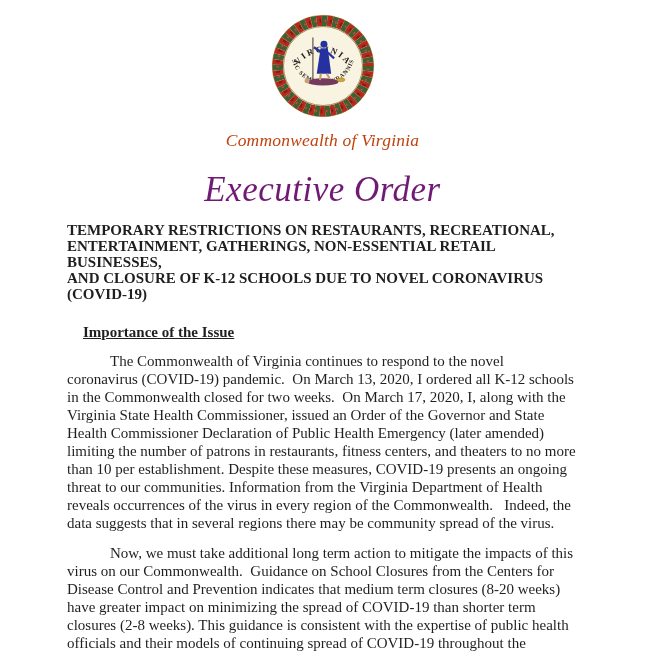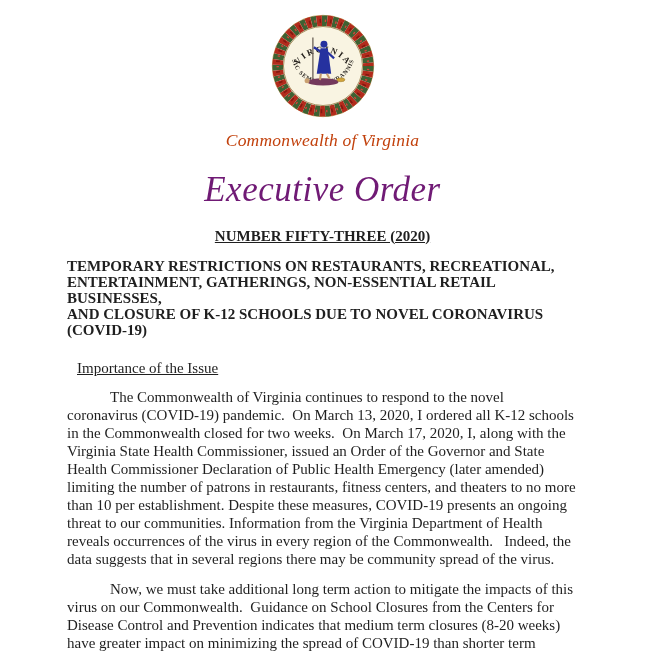--- a/index.html
+++ b/index.html
@@ -51,24 +51,24 @@
     margin: 20px 0 0 0;
     text-decoration: underline;
   }
   .title {
     font-weight: bold;
     font-size: 15px;
     line-height: 16.2px;
     margin: 14px 0 0 0;
   }
   .section-heading {
-    font-weight: normal;
+    font-weight: bold;
     font-size: 15px;
     line-height: 16.2px;
-    margin: 21px 0 0 10px;
+    margin: 21px 0 0 16px;
     text-decoration: underline;
   }
   .para {
     font-size: 15px;
     line-height: 18px;
     margin: 12px 0 0 0;
     text-indent: 43px;
     white-space: pre-wrap;
     text-align: left;
   }
@@ -115,21 +115,20 @@
       </g>
     </svg>
   </div>
 
   <div class="org">
     <div>Commonwealth of Virginia</div>
   </div>
 
   <h1 class="doc-type">Executive Order</h1>
 
-  <div class="order-number">NUMBER FIFTY-THREE (2020)</div>
 
   <div class="title">
     <div>TEMPORARY RESTRICTIONS ON RESTAURANTS, RECREATIONAL,</div>
     <div>ENTERTAINMENT, GATHERINGS, NON-ESSENTIAL RETAIL BUSINESSES,</div>
     <div>AND CLOSURE OF K-12 SCHOOLS DUE TO NOVEL CORONAVIRUS (COVID-19)</div>
   </div>
 
   <div class="section-heading">Importance of the Issue</div>
 
   <p class="para">The Commonwealth of Virginia continues to respond to the novel coronavirus (COVID-19) pandemic.  On March 13, 2020, I ordered all K-12 schools in the Commonwealth closed for two weeks.  On March 17, 2020, I, along with the Virginia State Health Commissioner, issued an Order of the Governor and State Health Commissioner Declaration of Public Health Emergency (later amended) limiting the number of patrons in restaurants, fitness centers, and theaters to no more than 10 per establishment. Despite these measures, COVID-19 presents an ongoing threat to our communities. Information from the Virginia Department of Health reveals occurrences of the virus in every region of the Commonwealth.   Indeed, the data suggests that in several regions there may be community spread of the virus.</p>

